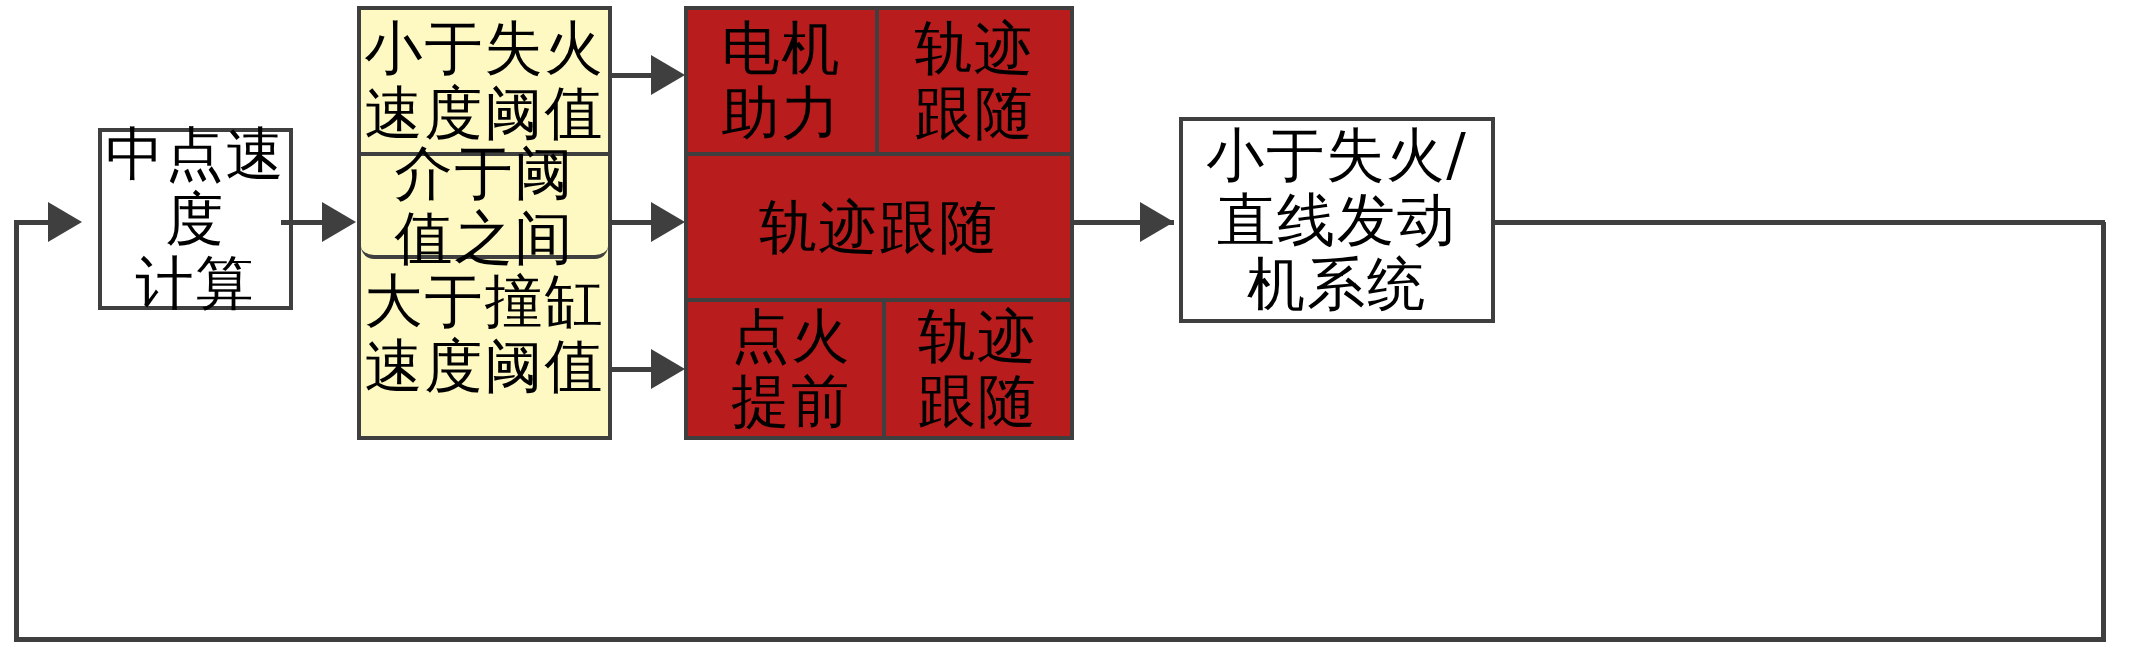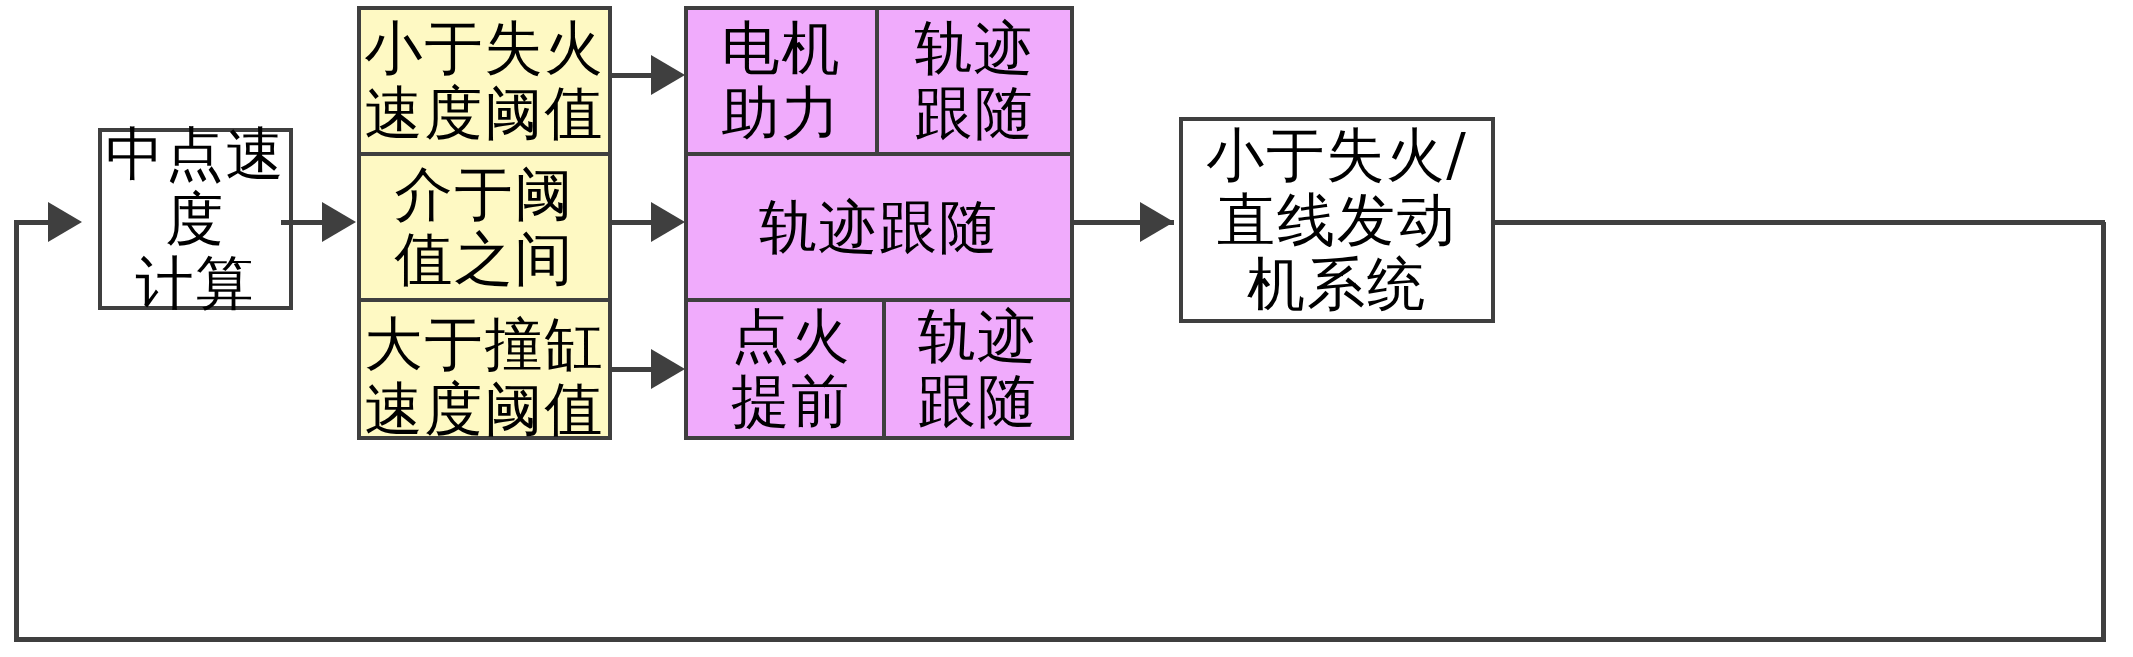--- a/index.html
+++ b/index.html
@@ -12,21 +12,21 @@
             font-family:"DejaVu Serif","Liberation Serif",serif;}
 
   
   .stack{position:absolute;box-sizing:border-box;border:4px solid #3f3f3f;background:#fef9c3;}
   .stack .cell{box-sizing:border-box;display:flex;align-items:center;justify-content:center;
                text-align:center;border-bottom:4px solid #3f3f3f;}
   .stack .cell:last-child{border-bottom:none;}
   .stack .cell .txt{font-size:58px;line-height:1.12;letter-spacing:2px;white-space:pre-line;color:#000;}
 
   
-  .grid{position:absolute;box-sizing:border-box;border:4px solid #3f3f3f;background:#f0abfc;}
+  .grid{position:absolute;box-sizing:border-box;border:4px solid #3f3f3f;background:#b91c1c;}
   .grid .row{box-sizing:border-box;display:flex;border-bottom:4px solid #3f3f3f;}
   .grid .row:last-child{border-bottom:none;padding-left:13px;}
   .grid .cellh{box-sizing:border-box;display:flex;align-items:center;justify-content:center;
                text-align:center;border-right:4px solid #3f3f3f;}
   .grid .cellh:last-child{border-right:none;justify-content:center;}
   .grid .txt{font-size:58px;line-height:1.12;letter-spacing:2px;white-space:pre-line;color:#000;}
 
   
   .hline{position:absolute;height:5px;background:#3f3f3f;}
   .vline{position:absolute;width:5px;background:#3f3f3f;}
@@ -50,21 +50,21 @@
   </div>
 
   <div class="hline" style="left:281px;top:220px;width:44px;"></div>
   <div class="arw" style="left:322px;top:202px;"></div>
 
   <div class="stack" style="left:357px;top:6px;width:255px;height:434px;">
     <div class="cell" style="height:146px;">
       <span class="txt">小于失火
 速度阈值</span>
     </div>
-    <div class="cell" style="height:146px;">
+    <div class="cell" style="height:103px;border-radius:13px;">
       <span class="txt">介于阈
 值之间</span>
     </div>
     <div class="cell" style="height:150px;">
       <span class="txt">大于撞缸
 速度阈值</span>
     </div>
   </div>
 
   <div class="hline" style="left:612px;top:73px;width:42px;"></div>

